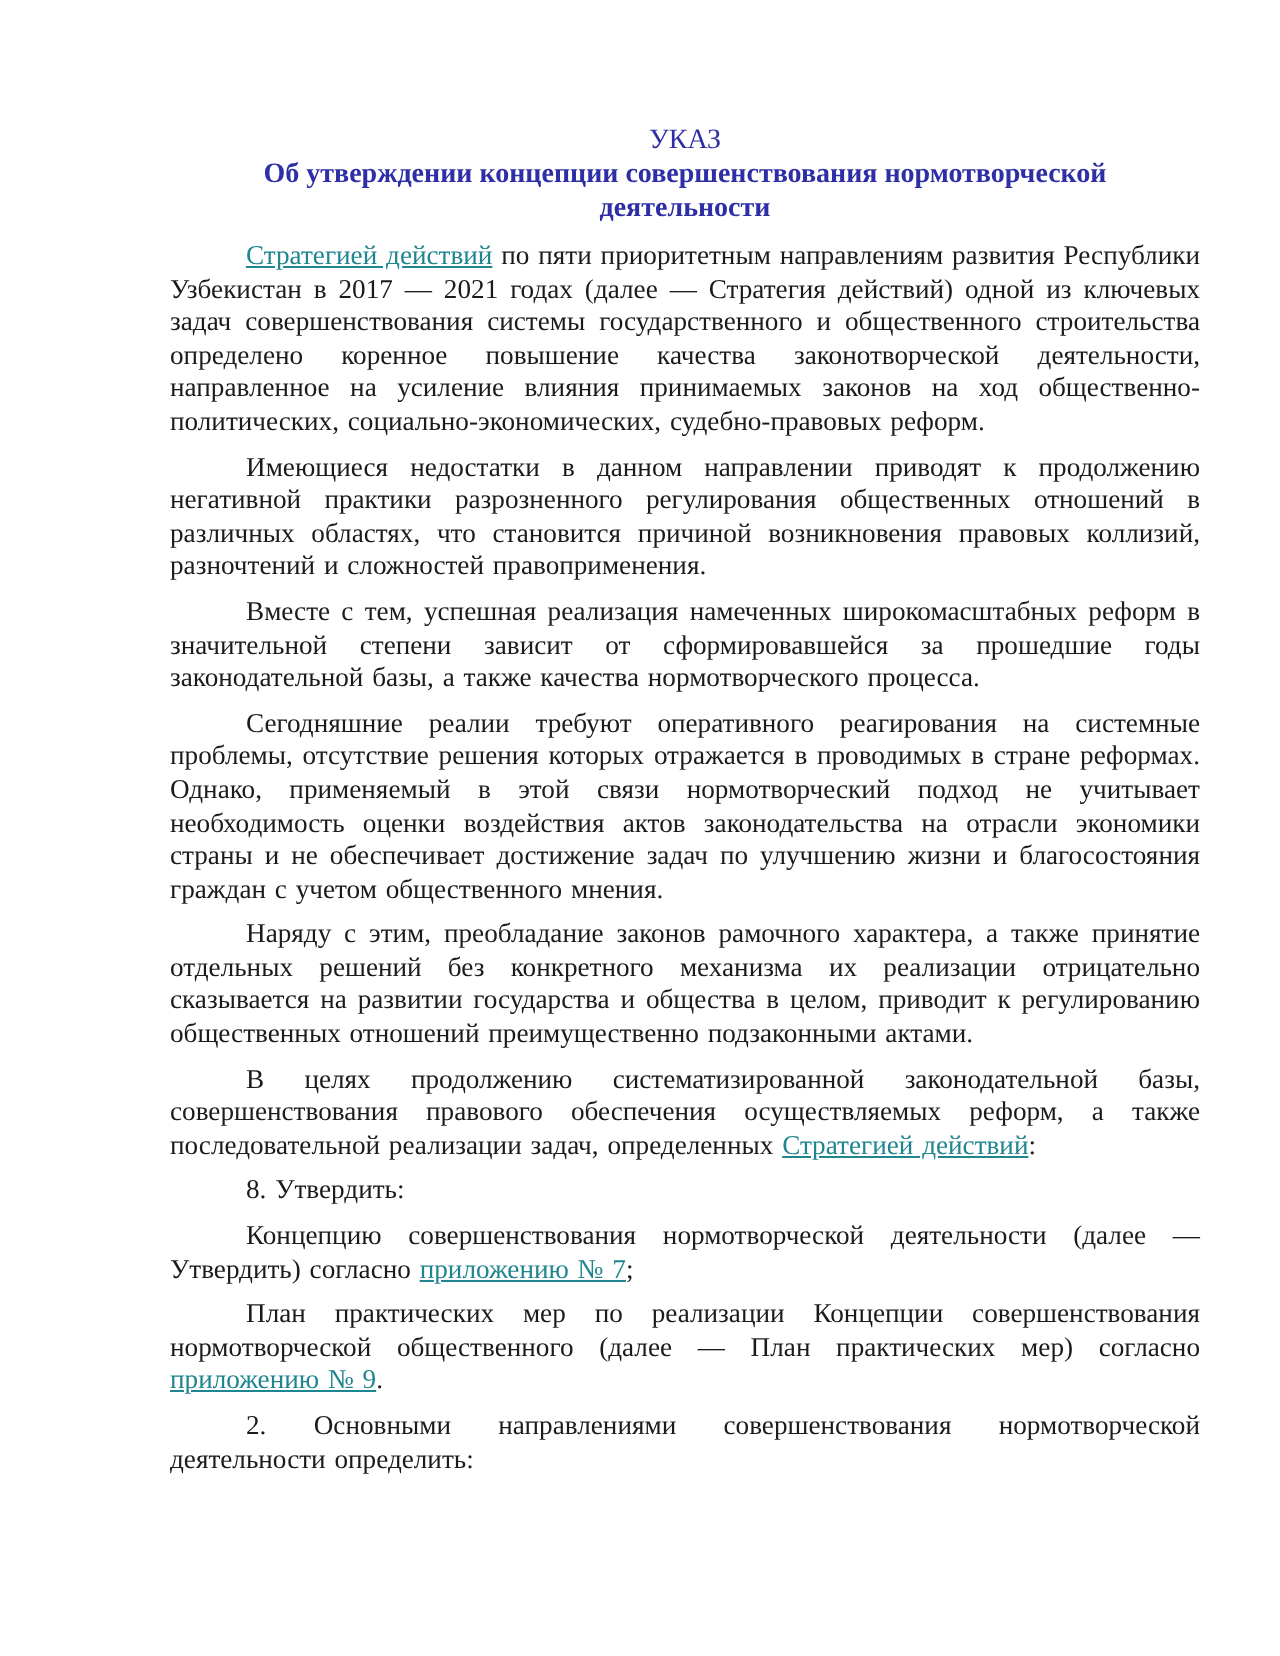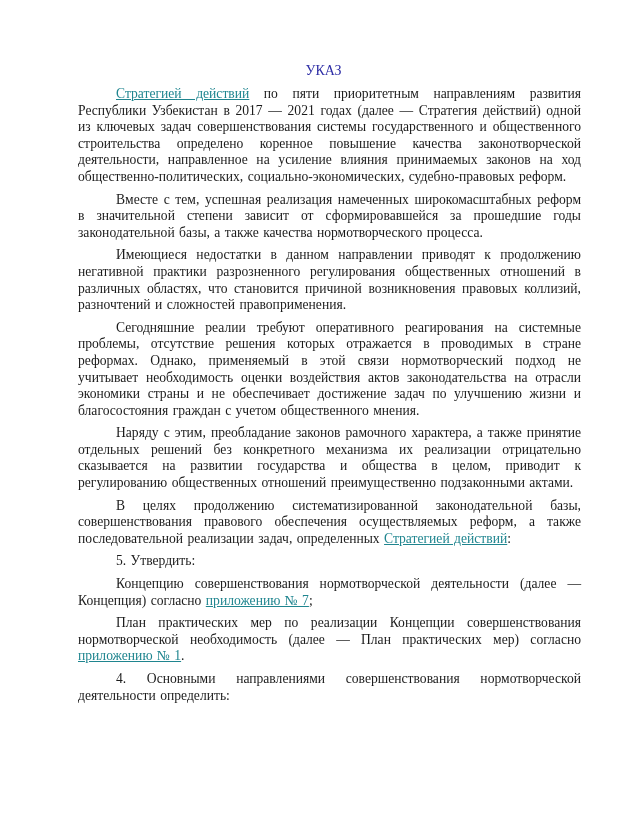--- a/index.html
+++ b/index.html
@@ -13,21 +13,21 @@
     background:#ffffff;
     font-family:"Liberation Serif","DejaVu Serif",serif;
   }
   .page{
     position:relative;
     width:640px;
     height:828px;
     background:var(--page-bg);
     overflow:hidden;
     box-sizing:border-box;
-    padding:62px 40px 0 66px;
+    padding:62px 40px 0 85px;
   }
   .doc{
     width:515px;
     color:var(--text-color);
     font-size:13.6px;
     line-height:16.6px;
   }
   .title-block{
     text-align:center;
     color:var(--title-color);
@@ -39,45 +39,46 @@
     line-height:17px;
   }
   .subtitle-line{
     font-weight:bold;
     font-size:14px;
     line-height:17px;
     max-width:480px;
     margin:0 auto;
   }
   .doc p{
-    margin:0 0 6px 12px;
+    margin:0 0 6px 0;
     text-align:justify;
     text-indent:38px;
     word-spacing:1px;
   }
   .doc a{
     color:var(--link-color);
     text-decoration:underline;
     cursor:pointer;
   }
 </style>
 </head>
 <body>
 
 <div class="page">
   <div class="doc">
     <div class="title-block">
       <div class="title-line">УКАЗ</div>
+      <div class="subtitle-line">Об утверждении концепции совершенствования нормотворческой деятельности</div>
     </div>
     <div id="paragraphs">
         <p><a>Стратегией действий</a><span> по пяти приоритетным направлениям развития Республики Узбекистан в 2017 — 2021 годах (далее — Стратегия действий) одной из ключевых задач совершенствования системы государственного и общественного строительства определено коренное повышение качества законотворческой деятельности, направленное на усиление влияния принимаемых законов на ход общественно-политических, социально-экономических, судебно-правовых реформ.</span></p>
+        <p><span>Имеющиеся недостатки в данном направлении приводят к продолжению негативной практики разрозненного регулирования общественных отношений в различных областях, что становится причиной возникновения правовых коллизий, разночтений и сложностей правоприменения.</span></p>
         <p><span>Вместе с тем, успешная реализация намеченных широкомасштабных реформ в значительной степени зависит от сформировавшейся за прошедшие годы законодательной базы, а также качества нормотворческого процесса.</span></p>
-        <p><span>Имеющиеся недостатки в данном направлении приводят к продолжению негативной практики разрозненного регулирования общественных отношений в различных областях, что становится причиной возникновения правовых коллизий, разночтений и сложностей правоприменения.</span></p>
         <p><span>Сегодняшние реалии требуют оперативного реагирования на системные проблемы, отсутствие решения которых отражается в проводимых в стране реформах. Однако, применяемый в этой связи нормотворческий подход не учитывает необходимость оценки воздействия актов законодательства на отрасли экономики страны и не обеспечивает достижение задач по улучшению жизни и благосостояния граждан с учетом общественного мнения.</span></p>
         <p><span>Наряду с этим, преобладание законов рамочного характера, а также принятие отдельных решений без конкретного механизма их реализации отрицательно сказывается на развитии государства и общества в целом, приводит к регулированию общественных отношений преимущественно подзаконными актами.</span></p>
         <p><span>В целях продолжению систематизированной законодательной базы, совершенствования правового обеспечения осуществляемых реформ, а также последовательной реализации задач, определенных </span><a>Стратегией действий</a><span>:</span></p>
-        <p><span>5. Утвердить:</span></p>
-        <p><span>Концепцию совершенствования нормотворческой деятельности (далее — Концепция) согласно </span><a>приложению № 7</a><span>;</span></p>
-        <p><span>План практических мер по реализации Концепции совершенствования нормотворческой необходимость (далее — План практических мер) согласно </span><a>приложению № 1</a><span>.</span></p>
-        <p><span>4. Основными направлениями совершенствования нормотворческой деятельности определить:</span></p>
+        <p><span>8. Утвердить:</span></p>
+        <p><span>Концепцию совершенствования нормотворческой деятельности (далее — Утвердить) согласно </span><a>приложению № 7</a><span>;</span></p>
+        <p><span>План практических мер по реализации Концепции совершенствования нормотворческой общественного (далее — План практических мер) согласно </span><a>приложению № 9</a><span>.</span></p>
+        <p><span>2. Основными направлениями совершенствования нормотворческой деятельности определить:</span></p>
       </div>
   </div>
 </div>
 
 </body></html>

